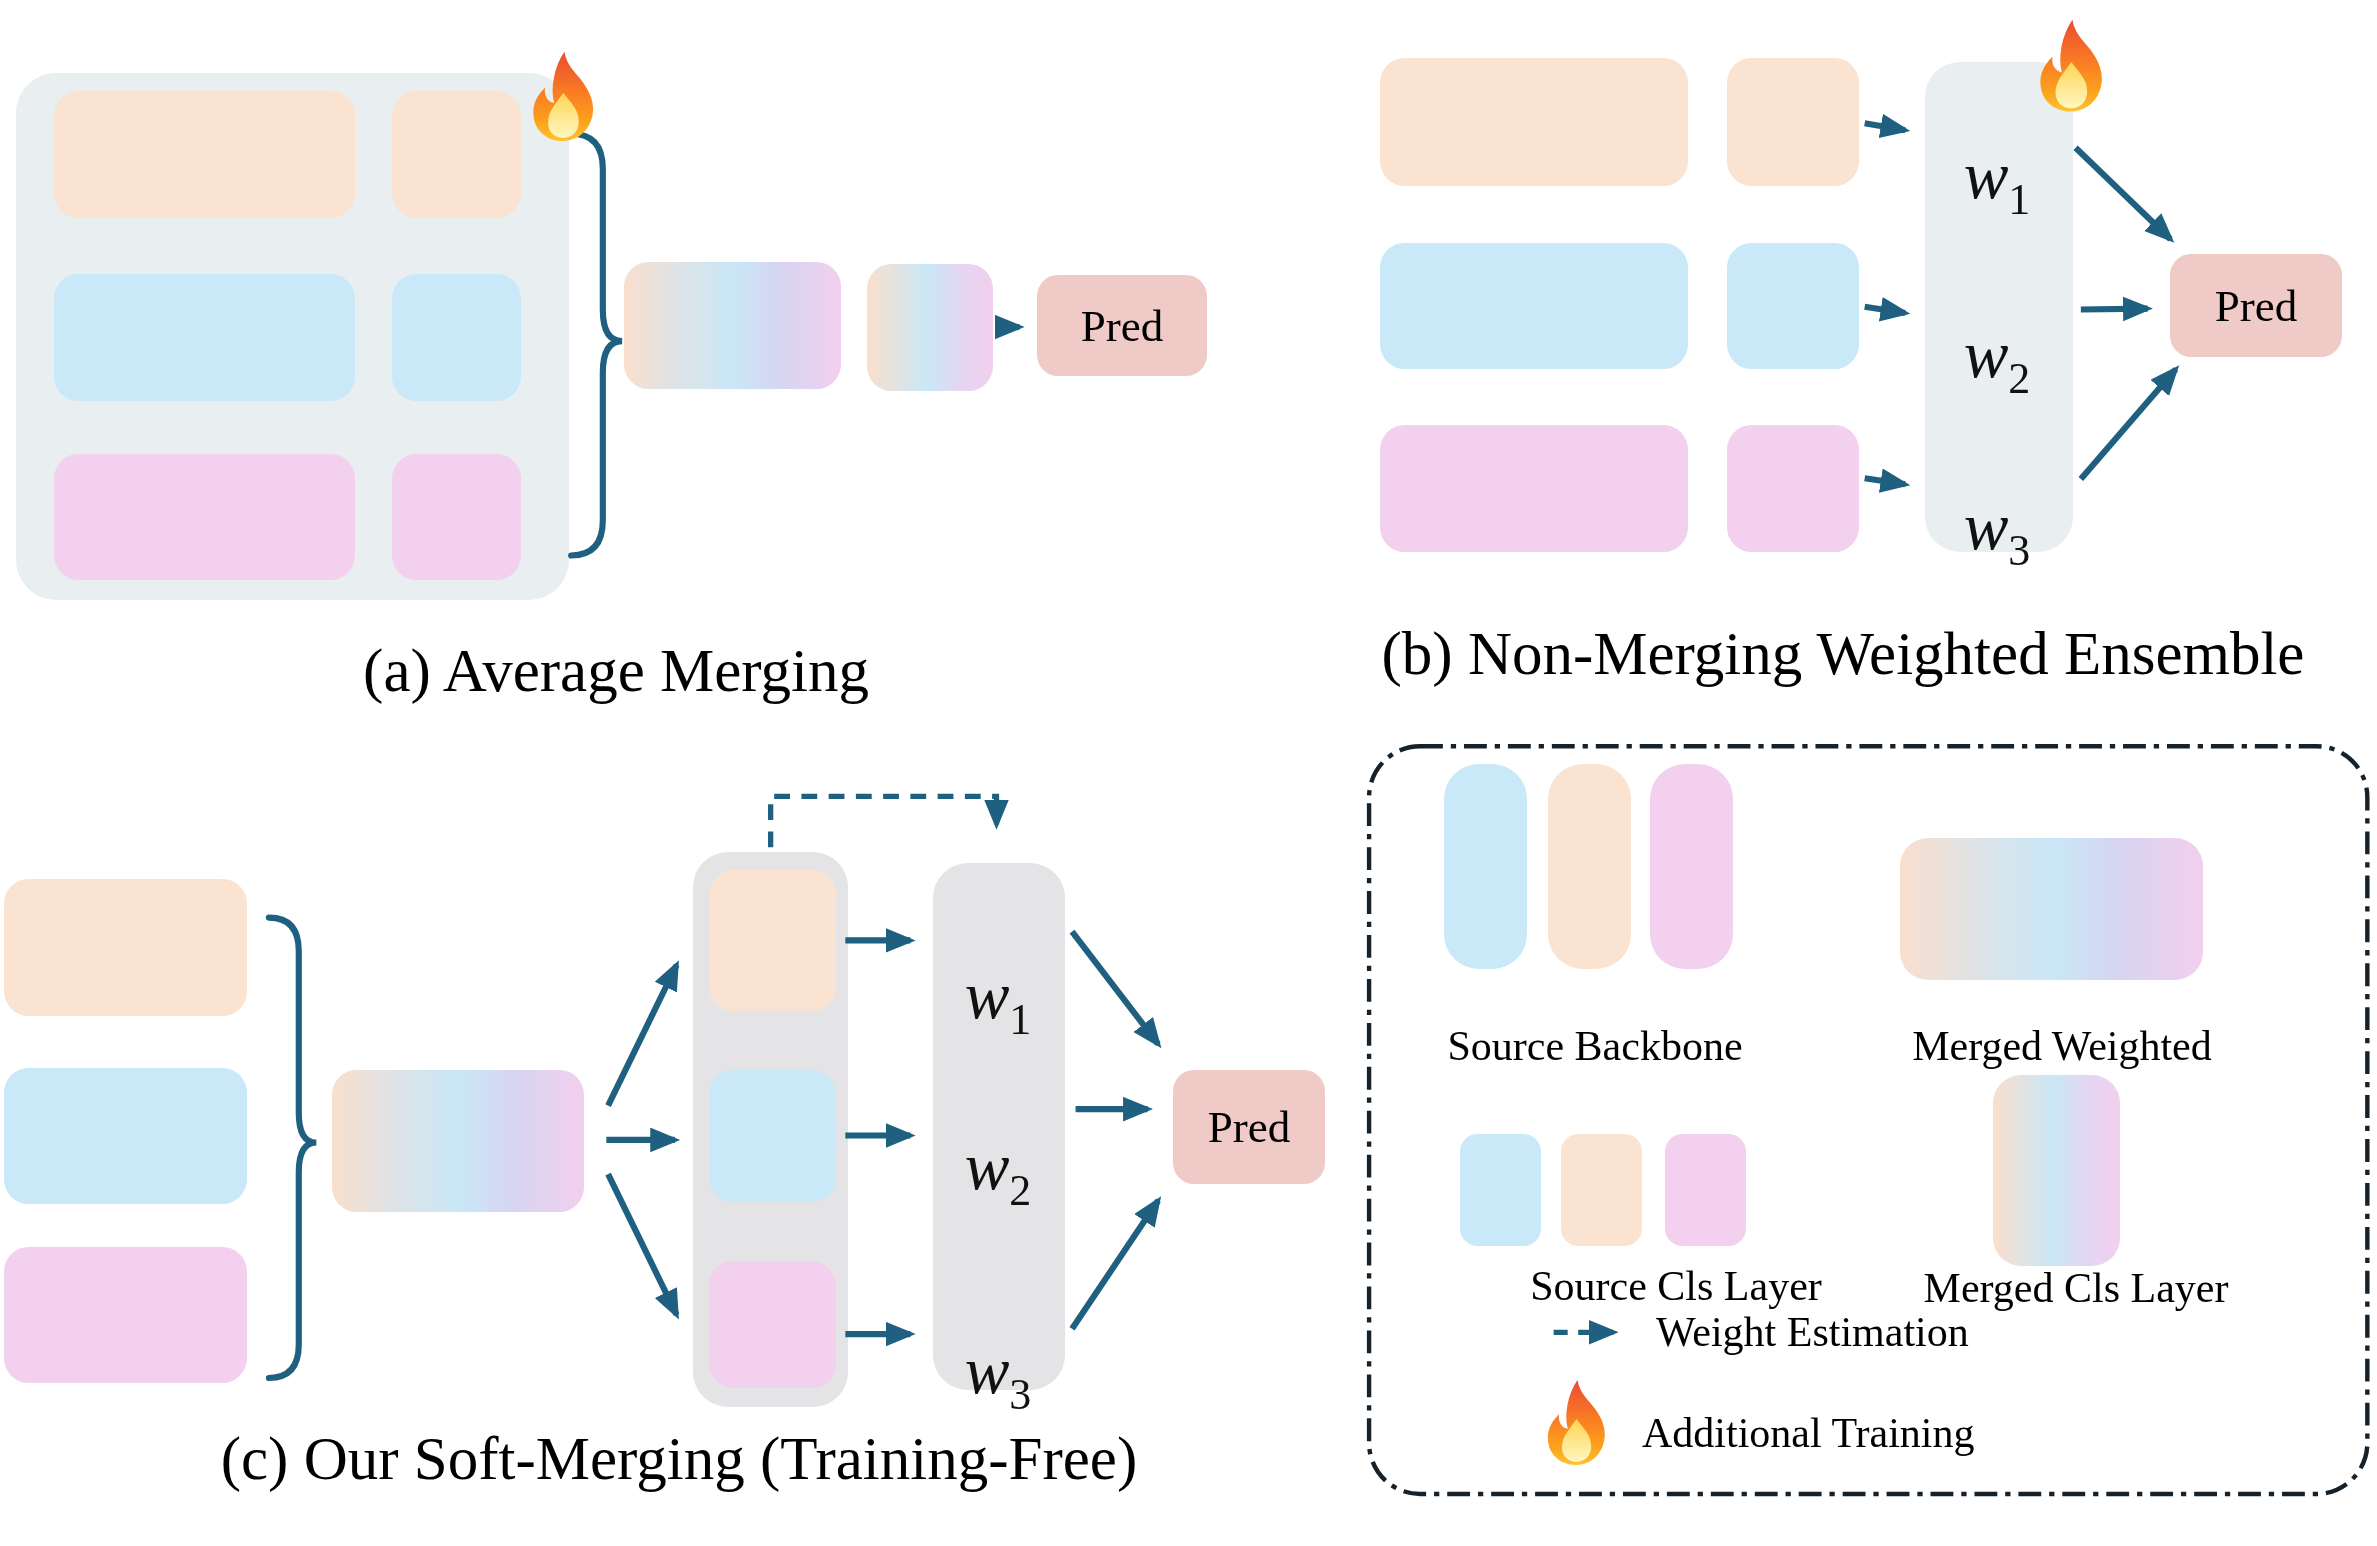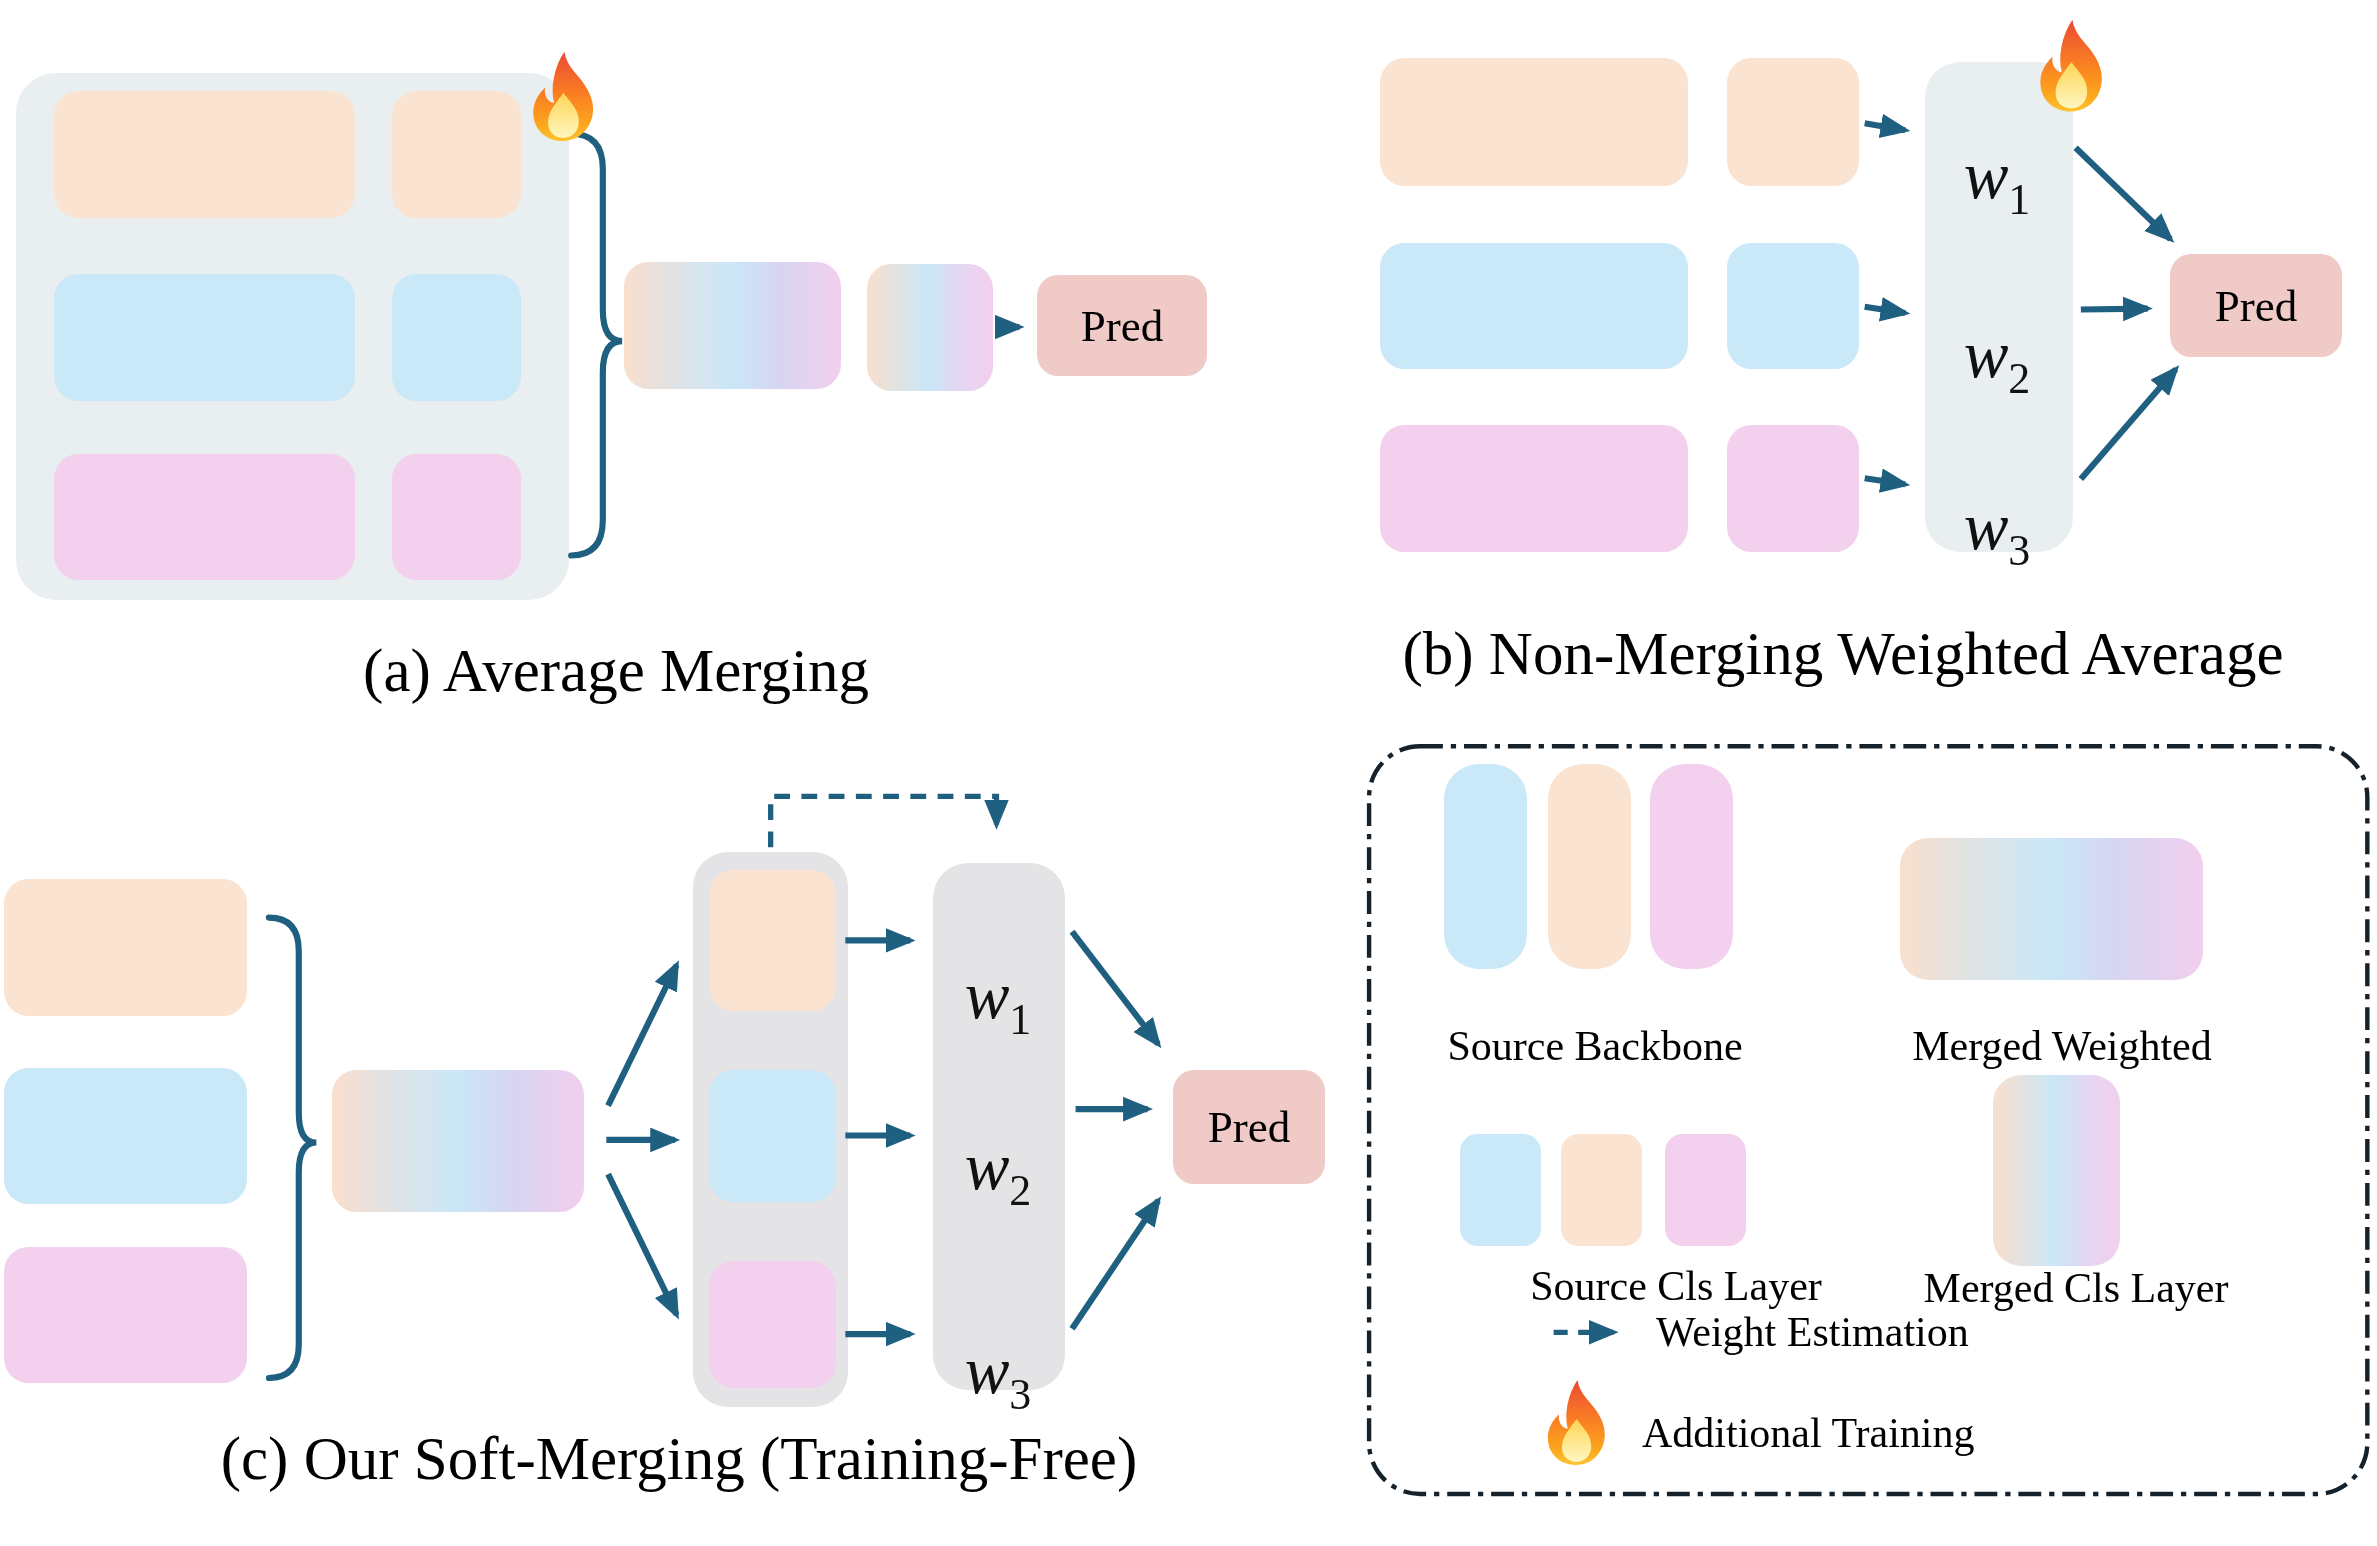--- a/index.html
+++ b/index.html
@@ -56,21 +56,21 @@
   </div>
   <div class="wlab" style="left:1997px;top:313px;">
     <span>w</span><span class="sub">2</span>
   </div>
   <div class="wlab" style="left:1997px;top:485px;">
     <span>w</span><span class="sub">3</span>
   </div>
   <div class="pred" style="left:2170px;top:254px;width:172px;height:103px;">
     <span>Pred</span>
   </div>
-  <div class="caption" style="left:1843px;top:654px;">(b) Non-Merging Weighted Average</div>
+  <div class="caption" style="left:1843px;top:654px;">(b) Non-Merging Weighted Ensemble</div>
 
   <div class="r peach rr28" style="left:4.4px;top:879px;width:243px;height:137px;"></div>
   <div class="r blue rr28" style="left:4.4px;top:1068px;width:243px;height:136px;"></div>
   <div class="r pink rr28" style="left:4.4px;top:1247px;width:243px;height:136px;"></div>
   <div class="r grad rr28" style="left:332px;top:1070px;width:252px;height:142px;"></div>
   <div class="r colgray rr40" style="left:693px;top:852px;width:155px;height:555px;"></div>
   <div class="r peach rr28" style="left:709px;top:870px;width:127px;height:141px;"></div>
   <div class="r blue rr28" style="left:709px;top:1070px;width:127px;height:132px;"></div>
   <div class="r pink rr28" style="left:709px;top:1261px;width:127px;height:127px;"></div>
   <div class="r colgray rr40" style="left:933px;top:863px;width:132px;height:527px;"></div>

